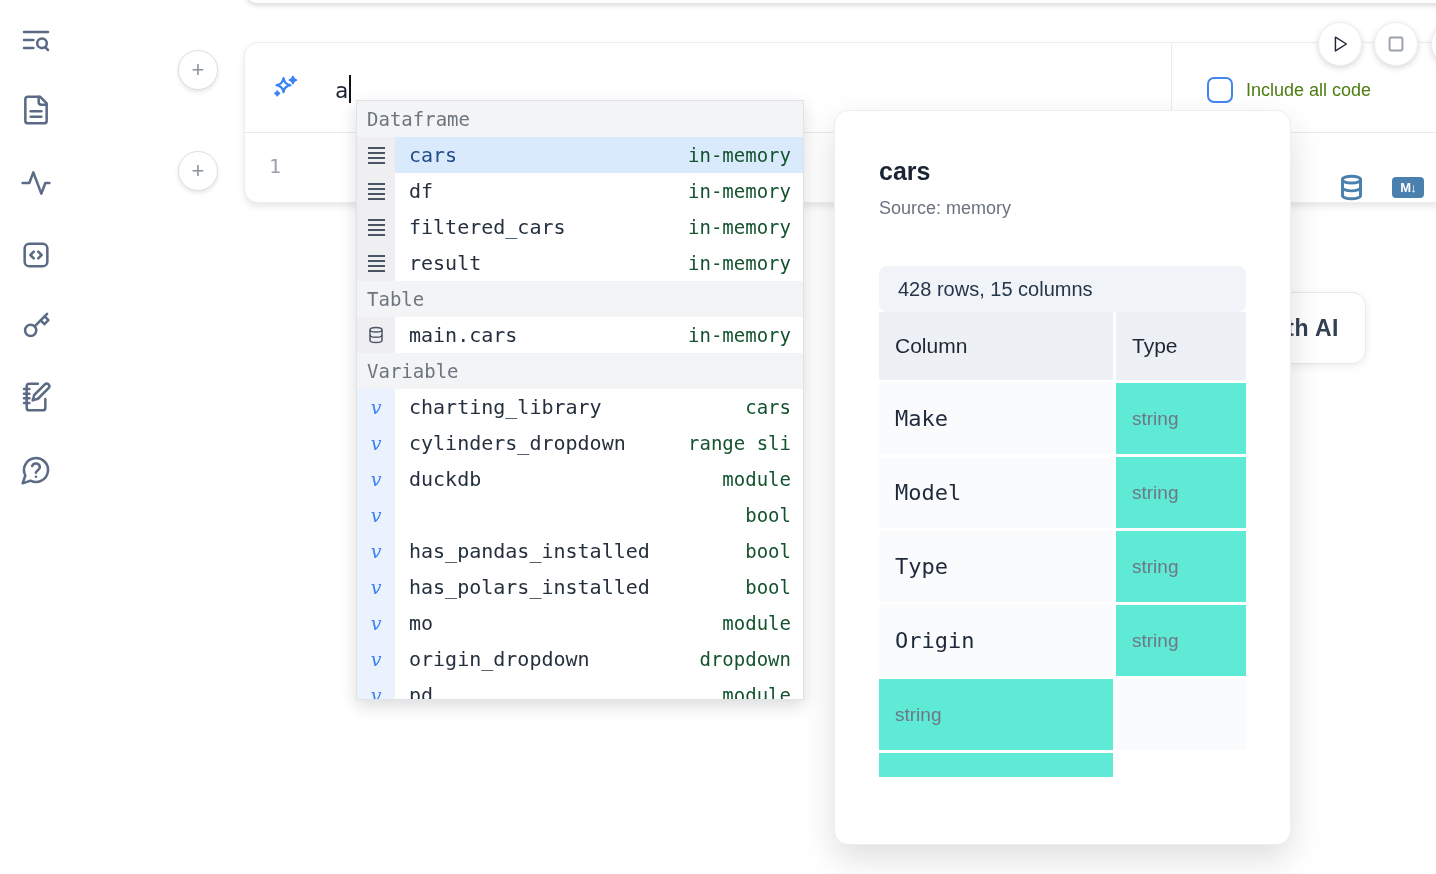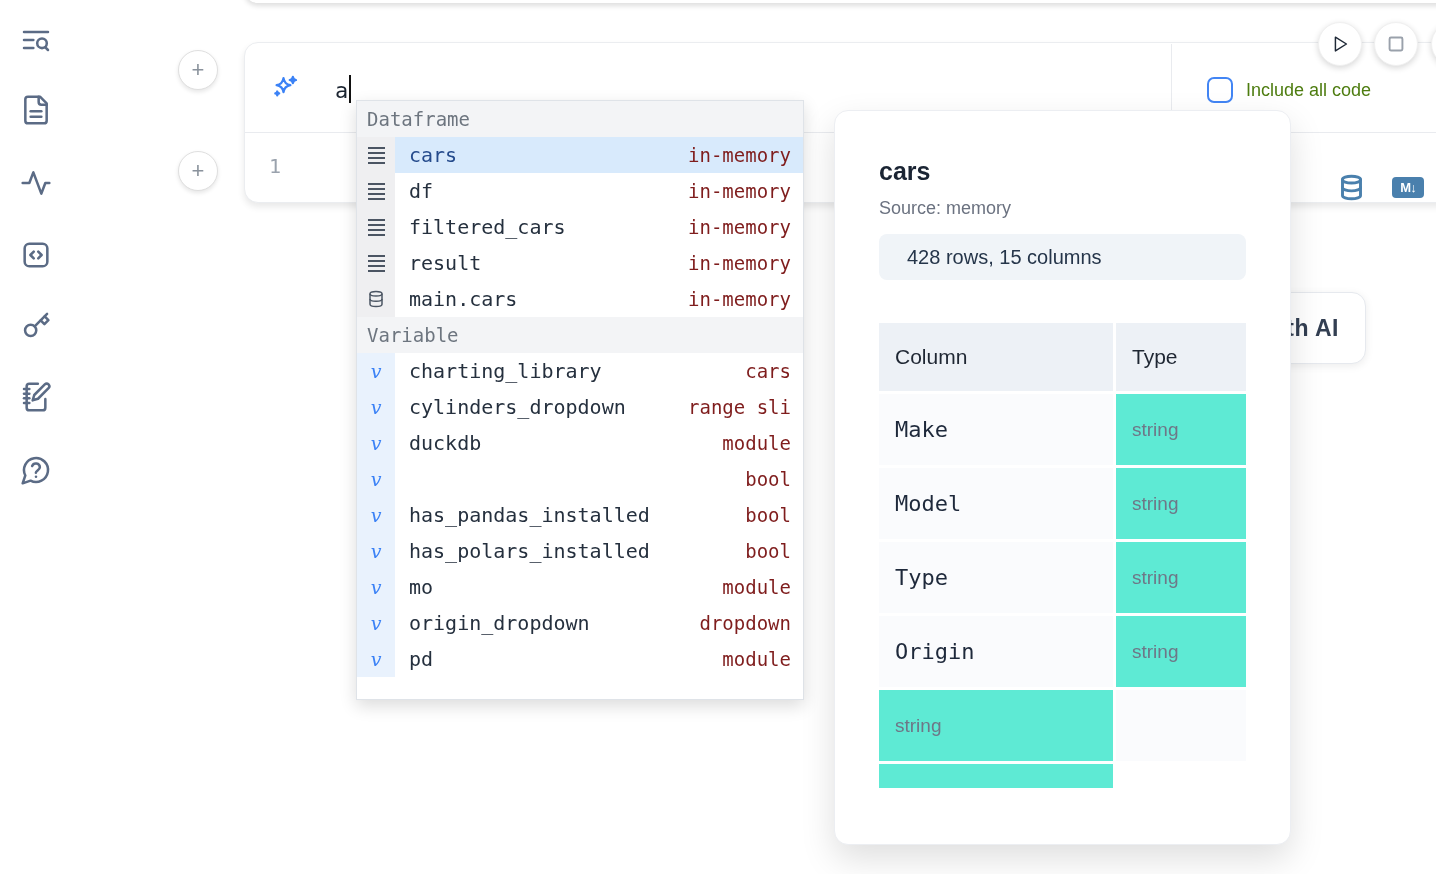--- a/index.html
+++ b/index.html
@@ -52,40 +52,40 @@
     font-family:"DejaVu Sans Mono", monospace;margin-left:19px; }
   .ac-header { height:36px; background:#f3f4f6; color:#6d757f; font-size:19px; display:flex;
     align-items:center; padding-left:10px; }
   .ac-item { height:36px; display:flex; align-items:stretch; cursor:pointer; }
   .ac-gutter { width:38px; flex:0 0 38px; display:flex; align-items:center; justify-content:center; background:#efeff1; }
   .ac-gutter.var { background:#e9f2fd; }
   .ac-body { flex:1; display:flex; align-items:center; padding:0 12px 0 14px; background:#fff; min-width:0; }
   .ac-item.selected .ac-body { background:#d8eafc; }
   .ac-name { font-size:20px; color:#25303e; white-space:nowrap; }
   .ac-item.selected .ac-name { color:#254b8c; }
-  .ac-type { margin-left:auto; font-size:19px; color:#7f1d1d; white-space:nowrap; overflow:hidden; }
+  .ac-type { margin-left:auto; font-size:19px; color:#14532d; white-space:nowrap; overflow:hidden; }
   .var-glyph { font-family:"DejaVu Serif", serif; font-style:italic; font-size:19px; color:#3b82f6; }
   .ham { display:flex; flex-direction:column; gap:3px; }
   .ham span { width:17px; height:2px; background:#4b5563; display:block; }
 
   
   .gen-ai { position:absolute; left:990px; top:292px; width:376px; height:72px; background:#fff;
     border:1px solid #e6e9ee; border-radius:14px; box-shadow:0 2px 8px rgba(0,0,0,.08); z-index:4;
     display:flex; align-items:center; justify-content:flex-end; padding-right:26px; cursor:pointer; }
   .gen-ai span { font-size:23px; font-weight:bold; color:#333f52; letter-spacing:.5px; }
 
   
   .panel { position:absolute; left:834px; top:110px; width:457px; height:735px; background:#fff;
     border:1px solid #eceef2; border-radius:14px; box-shadow:0 14px 34px rgba(0,0,0,.13); z-index:6;
     padding:46px 44px 0 44px; }
   .panel-title { font-size:25px; font-weight:bold; color:#1a2433; }
   .panel-source { margin-top:12px; font-size:18px; color:#6b7280; }
-  .shape-badge { margin-top:15px; height:46px; background:#f0f4f8; border-radius:8px; display:flex;
-    align-items:center; padding-left:28px; font-size:20px; color:#25354a; }
-  .schema-wrap { margin-top:43px; height:465px; overflow:hidden; }
+  .shape-badge { margin-top:47px; height:46px; background:#f0f4f8; border-radius:8px; display:flex;
+    align-items:center; padding-left:19px; font-size:20px; color:#25354a; }
+  .schema-wrap { height:465px; overflow:hidden; }
   .schema { display:grid; grid-template-columns:234px 132px; gap:3px; }
   .schema .hcell { background:#edf1f6; height:68px; display:flex; align-items:center; padding-left:16px;
     font-size:21px; color:#1f2733; }
   .schema .cell-name { background:#fafbfd; height:71px; display:flex; align-items:center; padding-left:16px;
     font-size:22px; color:#1e293b; font-family:"DejaVu Sans Mono", monospace; }
   .schema .cell-type { background:#5eead4; height:71px; display:flex; align-items:center; padding-left:16px;
     font-size:19px; color:#6e7787; }
 </style>
 </head>
 <body>
@@ -252,20 +252,23 @@
           <span></span>
           <span></span>
           <span></span>
         </div>
       </div>
     <div class="ac-body">
       <span class="ac-name">result</span>
       <span class="ac-type">in-memory</span>
     </div>
   </div>
+    <div class="ac-header">
+      <span>Table</span>
+    </div>
     <div class="ac-item">
     <div class="ac-gutter">
         <svg width="18" height="18" viewBox="0 0 24 24">
           <g fill="none" stroke="#4b5563" stroke-width="2">
             <ellipse cx="12" cy="5" rx="8" ry="3"></ellipse>
             <path d="M4 5v7c0 1.7 3.6 3 8 3s8-1.3 8-3V5"></path>
             <path d="M4 12v7c0 1.7 3.6 3 8 3s8-1.3 8-3v-7"></path>
           </g>
         </svg>
       </div>

